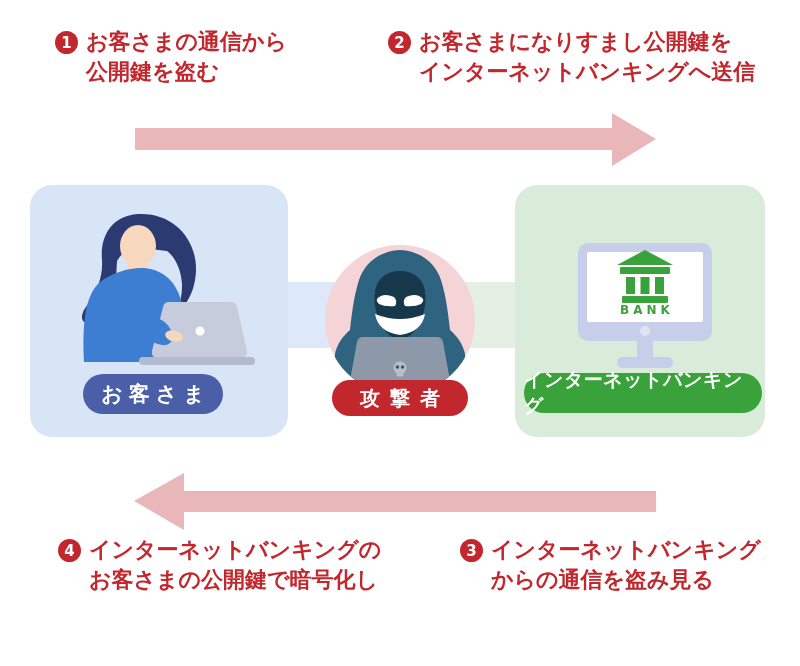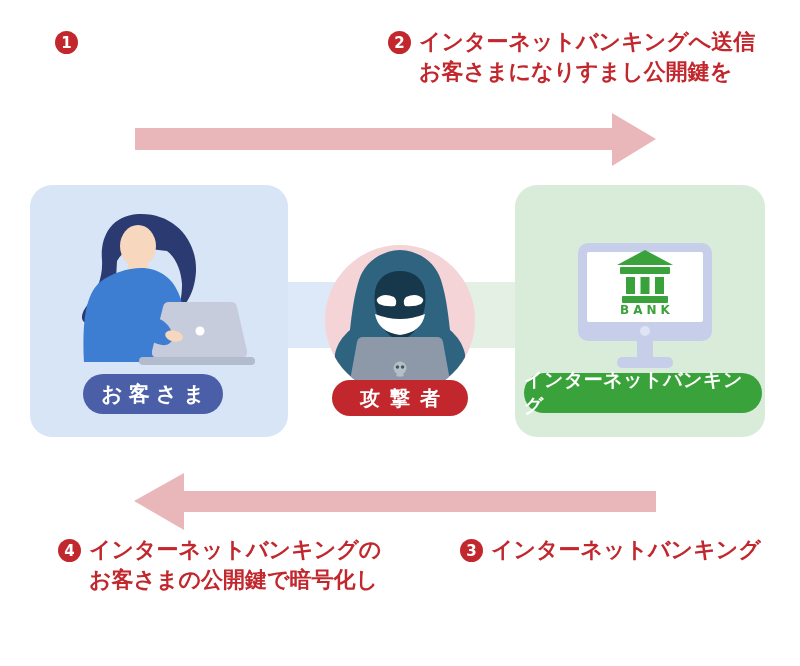--- a/index.html
+++ b/index.html
@@ -39,27 +39,31 @@
   #bank-pill{left:524px;top:373px;width:238px;height:40px;border-radius:20px;
         background:var(--pill_bank);font-size:19px;letter-spacing:.5px;}
 </style>
 </head>
 <body>
 
 <div class="canvas">
 
   <div class="step" style="left:55px;top:27px">
     <span class="step-num">1</span>
+    <div>
+      <div>お客さまの通信から</div>
+      <div>公開鍵を盗む</div>
+    </div>
   </div>
 
   <div class="step" style="left:388px;top:27px">
     <span class="step-num">2</span>
     <div>
+      <div>お客さまになりすまし公開鍵を</div>
       <div>インターネットバンキングへ送信</div>
-      <div>お客さまになりすまし公開鍵を</div>
     </div>
   </div>
 
   <svg class="layer" width="800" height="666">
     <polygon points="135,128 612,128 612,113 656,139 612,166 612,150 135,150" fill="var(--arrow)"></polygon>
     <polygon points="656,491 184,491 184,473 134,501 184,530 184,512 656,512" fill="var(--arrow)"></polygon>
   </svg>
 
   <div class="band" id="band-blue"></div>
   <div class="band" id="band-green"></div>
@@ -135,16 +139,17 @@
     <div>
       <div>インターネットバンキングの</div>
       <div>お客さまの公開鍵で暗号化し</div>
     </div>
   </div>
 
   <div class="step" style="left:460px;top:535px">
     <span class="step-num">3</span>
     <div>
       <div>インターネットバンキング</div>
+      <div>からの通信を盗み見る</div>
     </div>
   </div>
 
 </div>
 
 </body></html>

